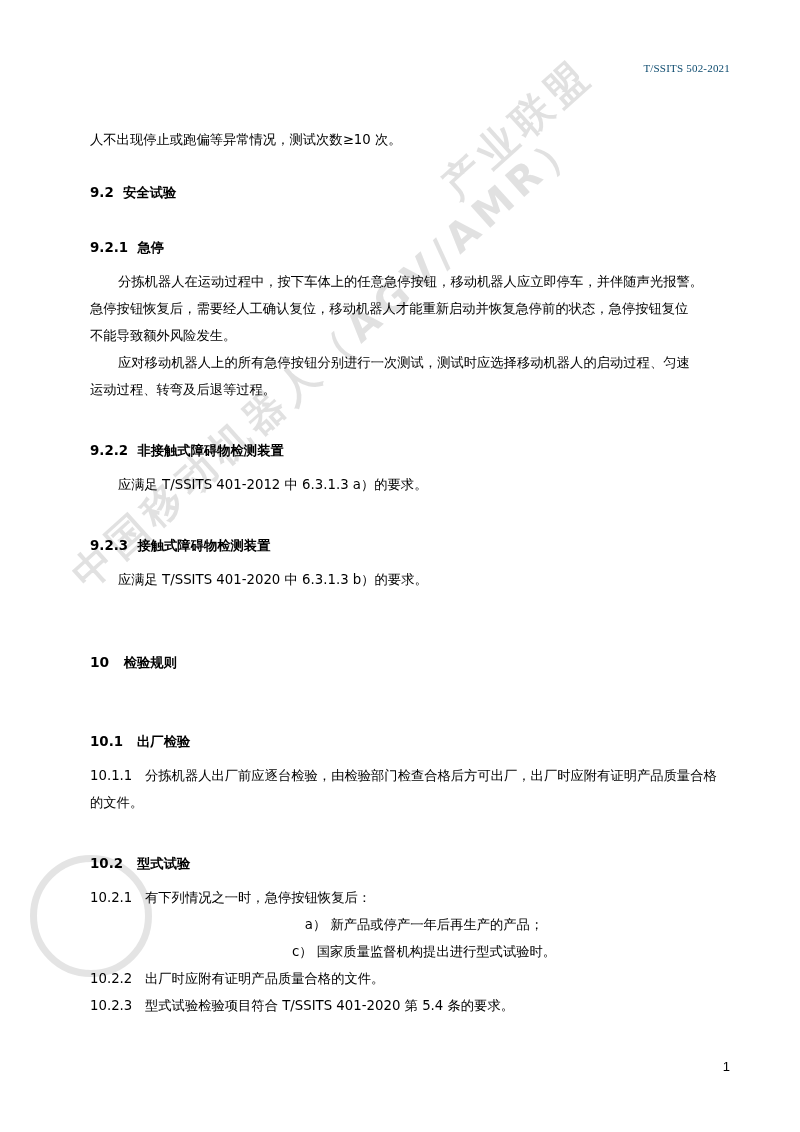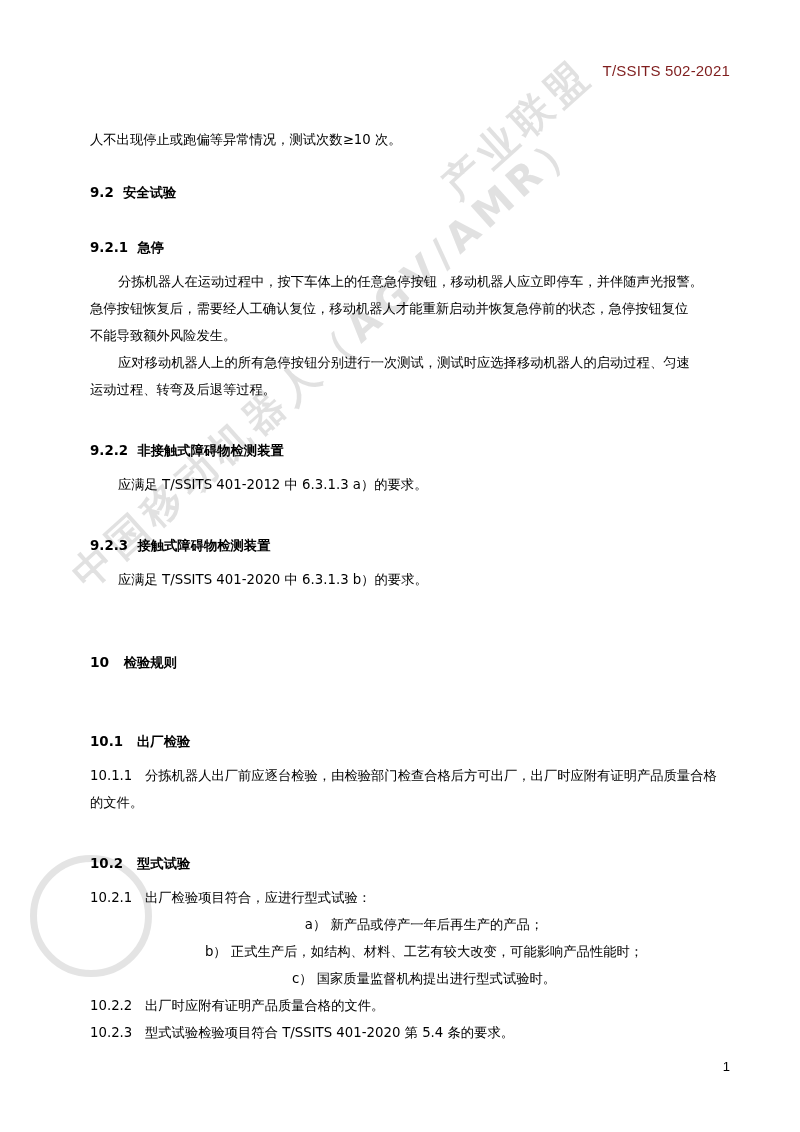--- a/index.html
+++ b/index.html
@@ -22,24 +22,24 @@
     position: absolute;
     left: 90px;
     top: 0;
     width: 640px;
     height: 1132px;
   }
   .header {
     position: absolute;
     top: 62px;
     right: 0;
-    font-family: Liberation Sans, sans-serif;
-    font-size: 15px;
+    font-family: Liberation Serif, serif;
+    font-size: 11px;
     letter-spacing: 0.2px;
-    color: #7f1d1d;
+    color: #0c4a6e;
   }
   .body-area {
     position: absolute;
     top: 126px;
     left: 0;
     width: 640px;
   }
   p {
     margin: 0;
     font-size: 13.5px;
@@ -188,24 +188,23 @@
       </p>
 
 
       <div class="gap-sm"></div>
 
       <div class="h-sec">
         <span>10.2</span>&nbsp;&nbsp;&nbsp;<span class="cn">型式试验</span>
       </div>
 
       <p class="cn para">
-        <span>10.2.1</span>&nbsp;&nbsp;&nbsp;<span>出厂检验项目符合，应进行型式试验：</span>
+        <span>10.2.1</span>&nbsp;&nbsp;&nbsp;<span>有下列情况之一时，急停按钮恢复后：</span>
       </p>
       <p class="list-item">a） 新产品或停产一年后再生产的产品；</p>
-      <p class="list-item">b） 正式生产后，如结构、材料、工艺有较大改变，可能影响产品性能时；</p>
       <p class="list-item">c） 国家质量监督机构提出进行型式试验时。</p>
 
       <p class="cn para">
         <span>10.2.2</span>&nbsp;&nbsp;&nbsp;<span>出厂时应附有证明产品质量合格的文件。</span>
       </p>
 
       <p class="cn para">
         <span>10.2.3</span>&nbsp;&nbsp;&nbsp;<span>型式试验检验项目符合 T/SSITS 401-2020 第 5.4 条的要求。</span>
       </p>
 

